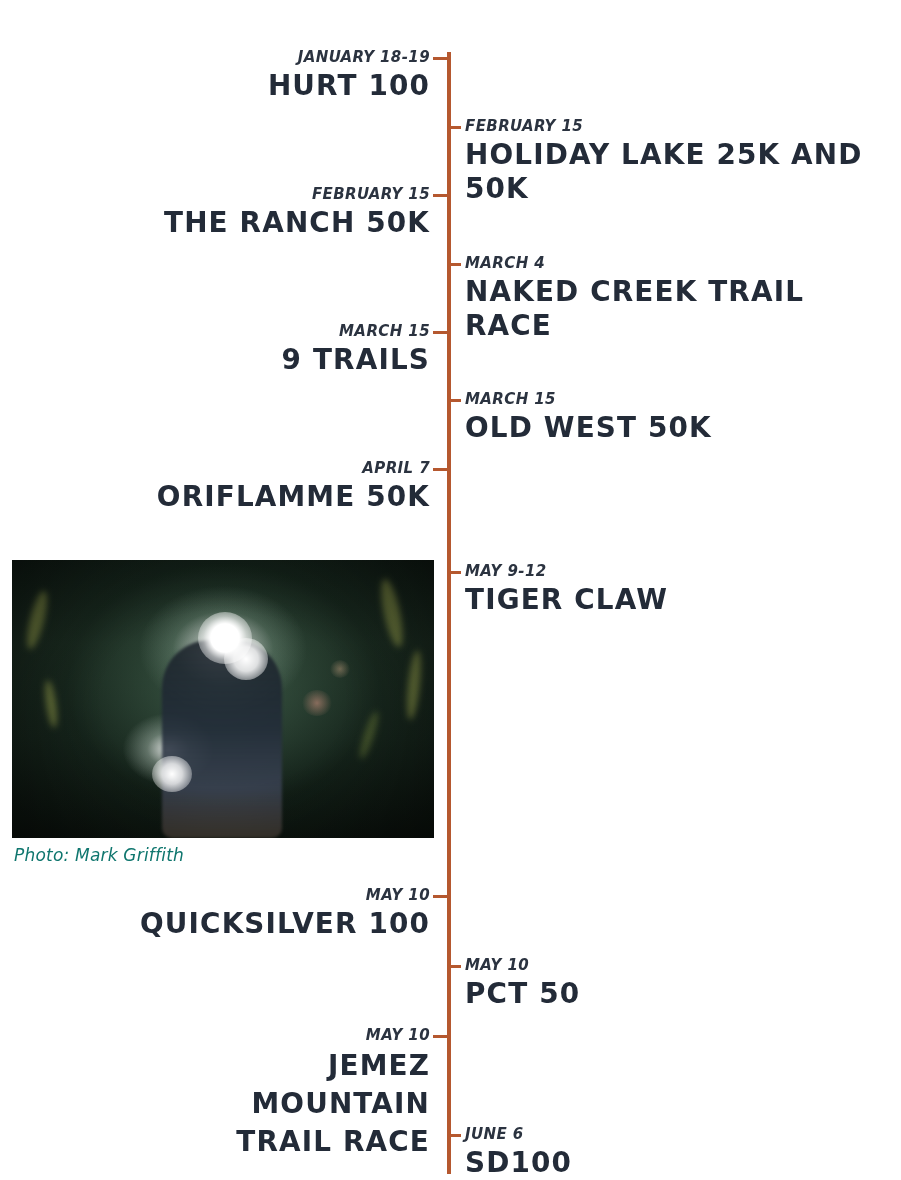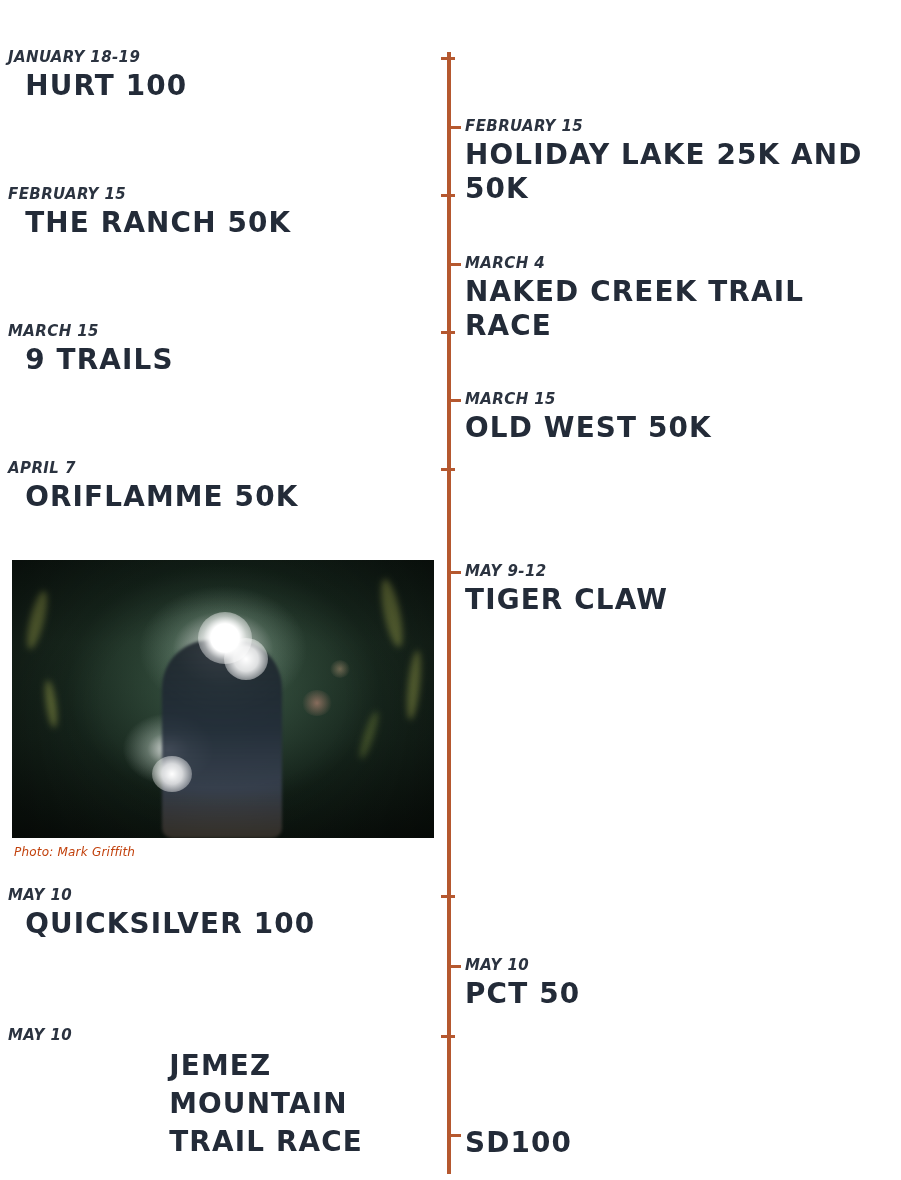--- a/index.html
+++ b/index.html
@@ -38,23 +38,23 @@
     align-items: flex-start;
   }
   .event .tick {
     position: absolute;
     top: 9px;
     width: 14px;
     height: 3px;
     background: #b5582f;
   }
   .event-left {
-    text-align: left;
+    text-align: right;
     width: 430px;
-    left: 8px;
+    left: 0;
   }
   .event-left .tick {
     left: 433px;
   }
   .event-right {
     text-align: left;
     left: 465px;
     width: 430px;
   }
   .event-right .tick {
@@ -174,22 +174,22 @@
     background: radial-gradient(circle, rgba(255,200,160,0.35) 0%, rgba(255,200,160,0) 75%);
   }
   .photo .vignette {
     position: absolute;
     inset: 0;
     background: radial-gradient(ellipse 300px 220px at 50% 50%, rgba(0,0,0,0) 40%, rgba(0,0,0,0.55) 100%);
   }
   .photo-credit {
     font-family: "DejaVu Sans", sans-serif;
     font-style: italic;
-    font-size: 12px;
-    color: #c2410c;
+    font-size: 17px;
+    color: #0f766e;
     padding-top: 7px;
     padding-left: 2px;
     letter-spacing: 0.2px;
   }
 </style>
 </head>
 <body>
 
 <div id="timeline-page">
 
@@ -297,17 +297,18 @@
     <div class="tick"></div>
     <div style="width:100%">
       <p class="ev-date">MAY 10</p>
       <p class="ev-name" style="max-width:280px;margin-left:auto;line-height:38px;">JEMEZ MOUNTAIN TRAIL RACE</p>
     </div>
   </div>
 
   <div class="event event-right" style="top:1125px">
     <div class="tick"></div>
     <div style="width:100%">
+      <p class="ev-date">JUNE 6</p>
       <p class="ev-name">SD100</p>
     </div>
   </div>
 
 </div>
 
 </body></html>

